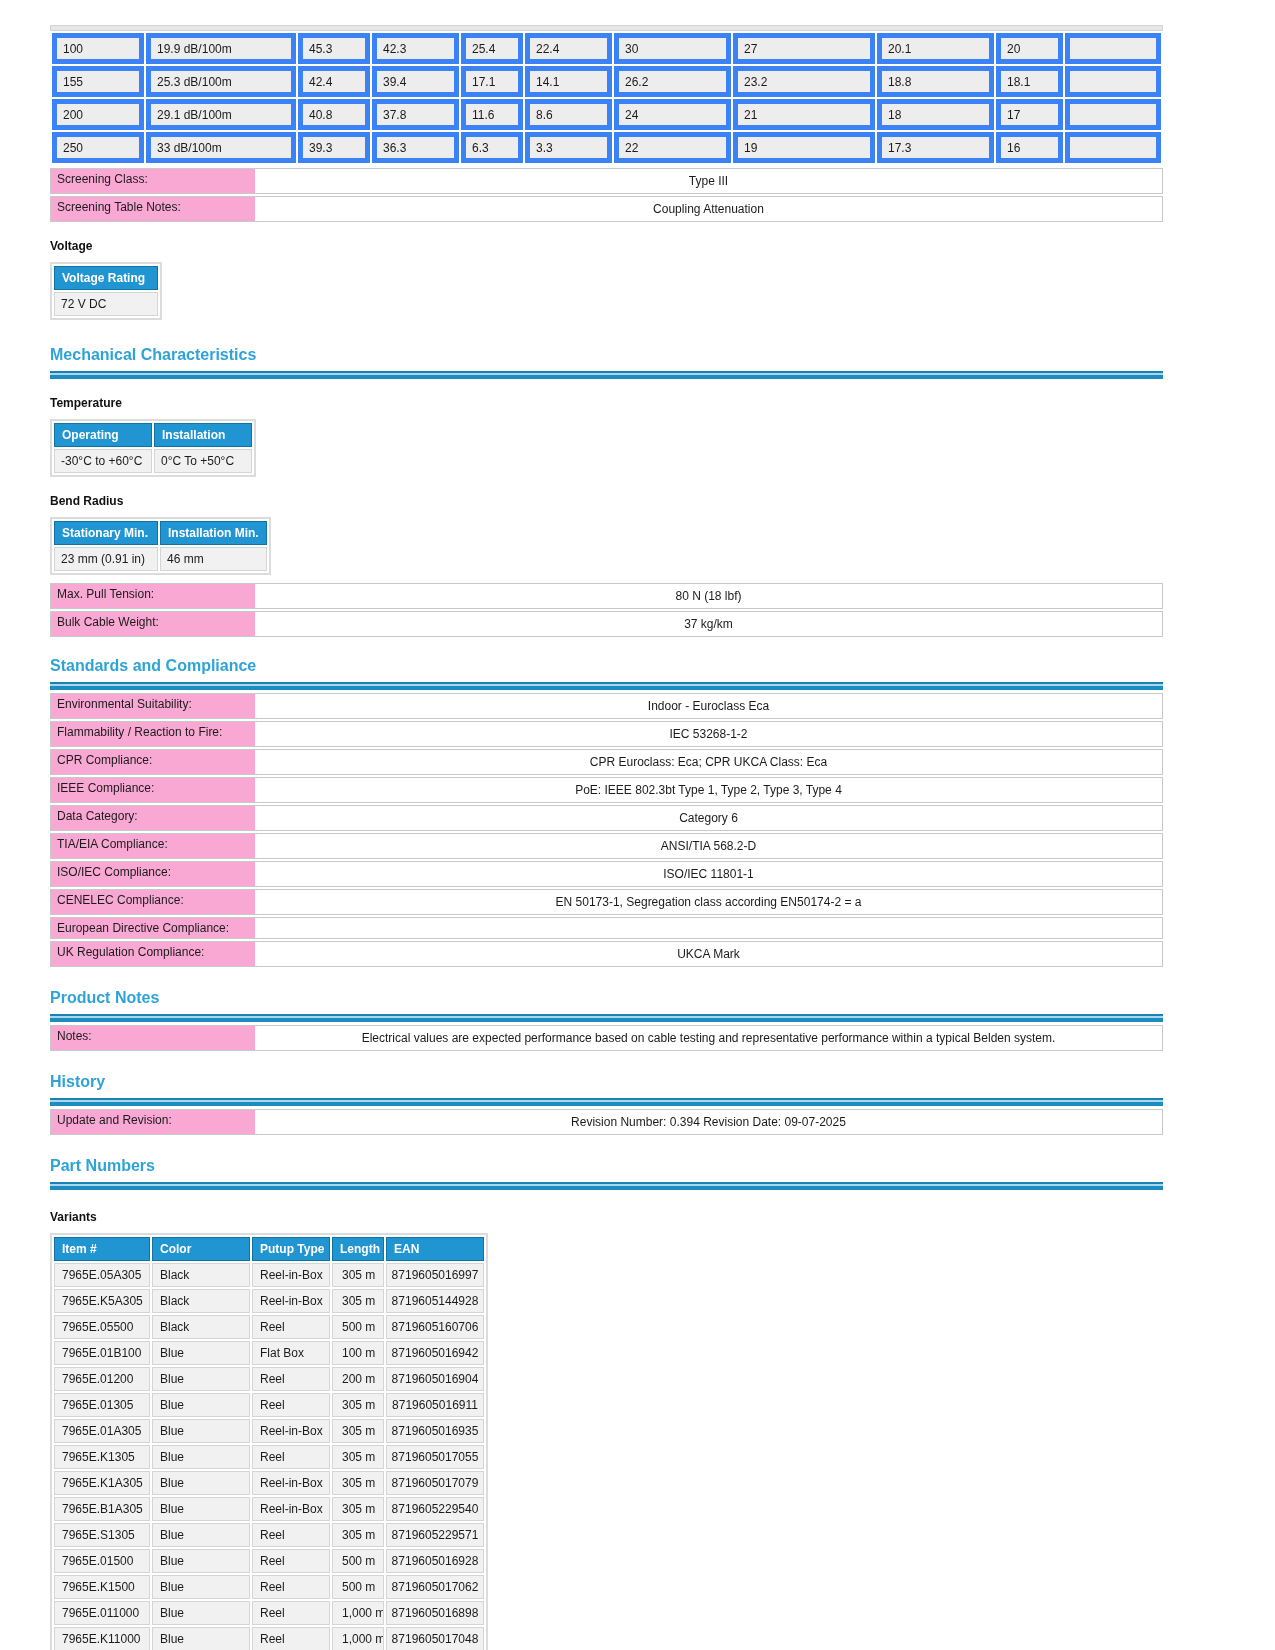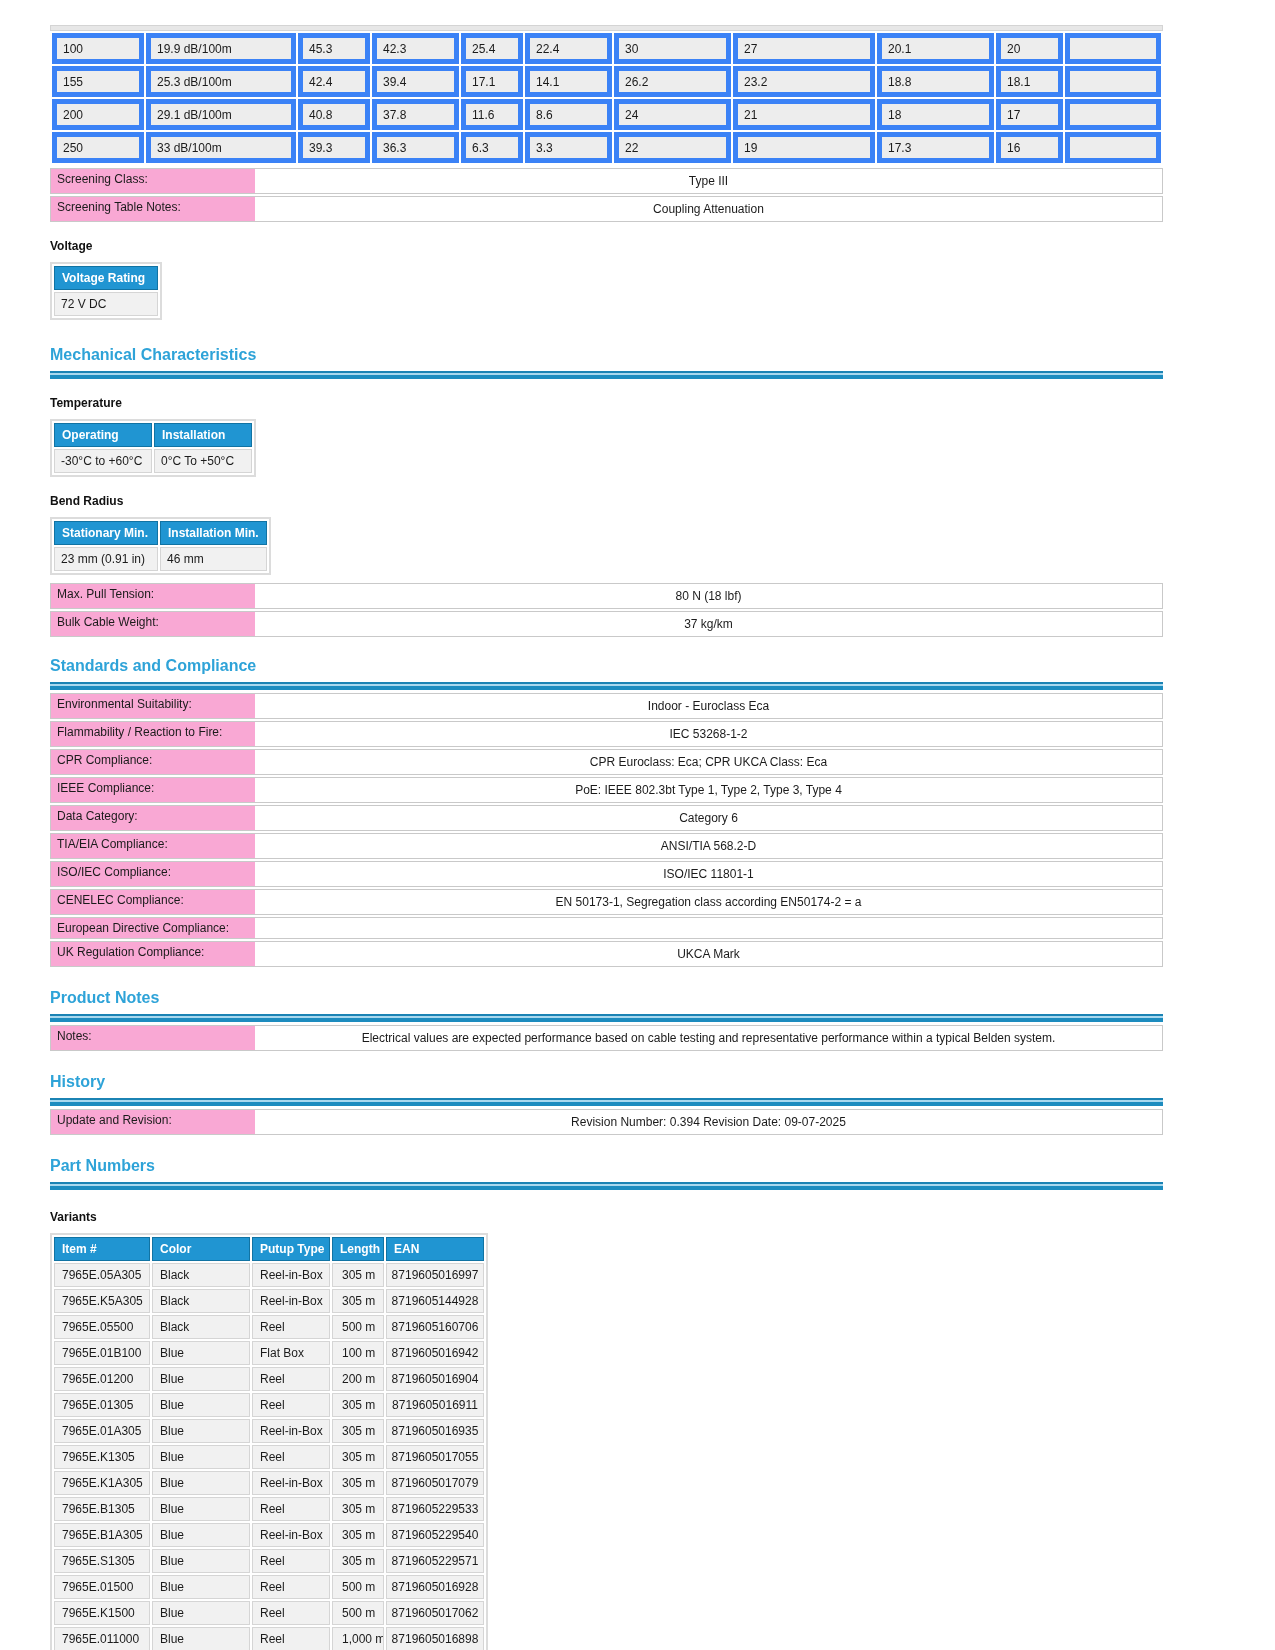--- a/index.html
+++ b/index.html
@@ -348,27 +348,20 @@
         <td>8719605017055</td>
       </tr>
         <tr>
         <td>7965E.K1A305</td>
         <td>Blue</td>
         <td>Reel-in-Box</td>
         <td>305 m</td>
         <td>8719605017079</td>
       </tr>
         <tr>
-        <td>7965E.B1305</td>
-        <td>Blue</td>
-        <td>Reel</td>
-        <td>305 m</td>
-        <td>8719605229533</td>
-      </tr>
-        <tr>
         <td>7965E.B1A305</td>
         <td>Blue</td>
         <td>Reel-in-Box</td>
         <td>305 m</td>
         <td>8719605229540</td>
       </tr>
         <tr>
         <td>7965E.S1305</td>
         <td>Blue</td>
         <td>Reel</td>

